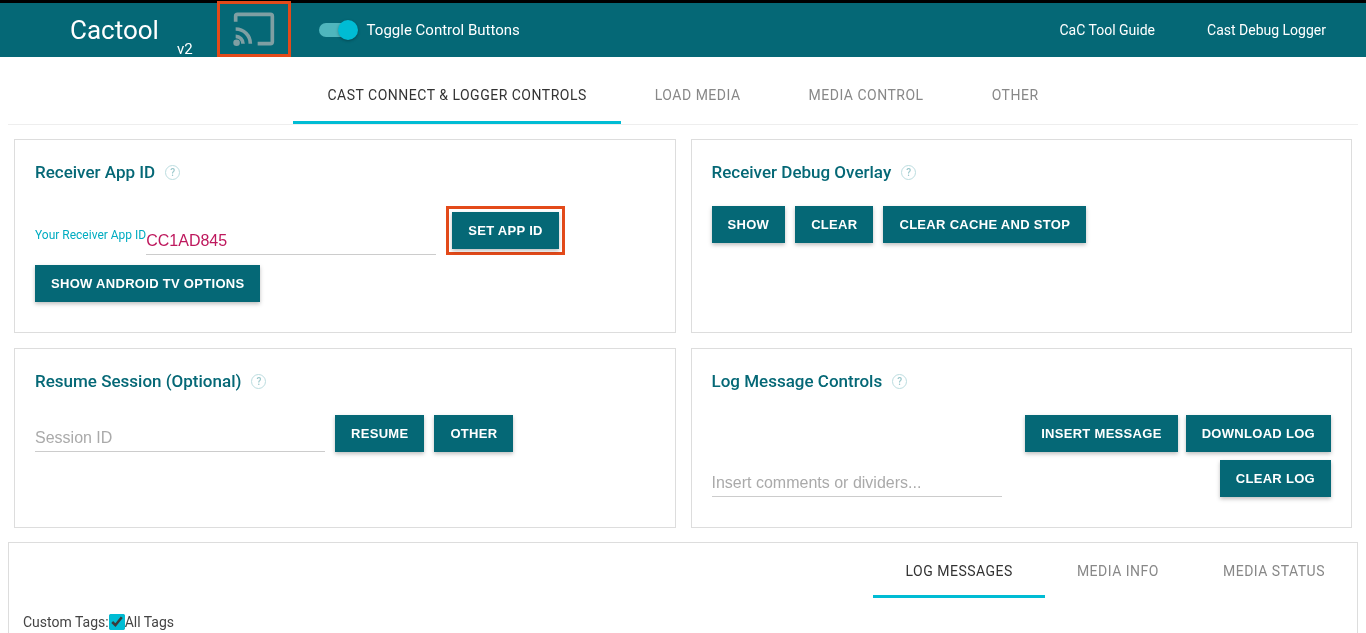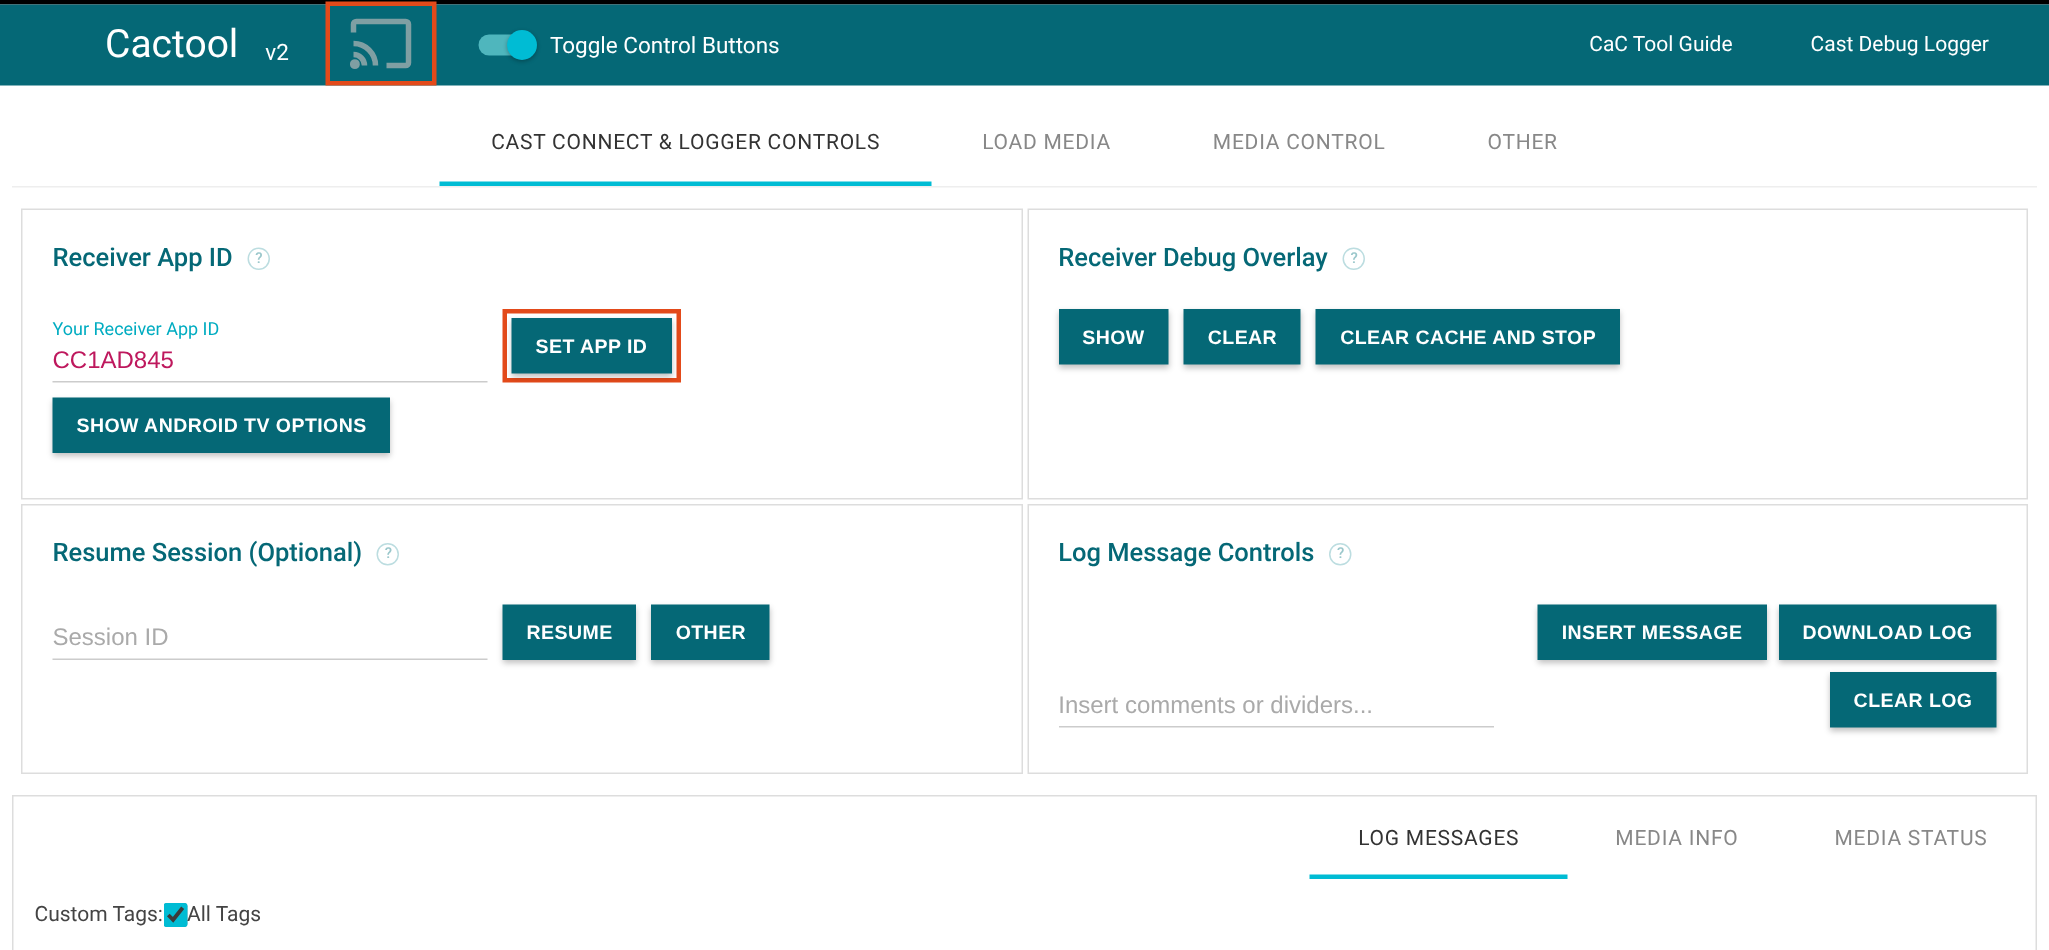--- a/index.html
+++ b/index.html
@@ -10,21 +10,21 @@
     .header {
       background: #056876;
       display: flex;
       align-items: center;
       padding: 0 40px 0 70px;
       height: 54px;
       color: #fff;
       gap: 12px;
     }
     .app-title { font-size: 26px; font-weight: 400; margin-right: 6px; }
-    .app-version { font-size: 15px; font-weight: 400; margin-right: 12px; position: relative; top: 5px;}
+    .app-version { font-size: 15px; font-weight: 400; margin-right: 12px; position: relative; top: 19px;}
     
     .cast-icon-wrap {
       border: 3px solid #e34a1a;
       padding: 3px 8px;
       margin-right: 16px;
       height: 56px;
       display: flex;
       align-items: center;
       position: relative;
       top: -1px;
@@ -57,21 +57,21 @@
       letter-spacing: 0.5px;
       color: #888;
       cursor: pointer;
       border-bottom: 3px solid transparent;
     }
     .tab.active { color: #333; border-bottom-color: #00bcd4; }
     
     .grid {
       display: grid;
       grid-template-columns: 1fr 1fr;
-      gap: 3px;
+      gap: 15px;
       padding: 14px 14px 6px 14px;
     }
     .card {
       border: 1px solid #ddd;
       padding: 22px 20px 30px 20px;
       background: #fff;
     }
     .card-title {
       color: #056876;
       font-size: 17px;
@@ -82,21 +82,21 @@
       margin-bottom: 24px;
     }
     .help-icon {
       width: 15px; height: 15px; border: 1px solid #bcdde0; border-radius: 50%;
       display: inline-flex; align-items: center; justify-content: center;
       color: #9ac7cb; font-size: 10px;
     }
     
     .row { display: flex; align-items: flex-end; gap: 10px; flex-wrap: wrap; }
     
-    .field { display: flex; flex-direction: column; min-width: 0; }
+    .field { display: flex; flex-direction: row; min-width: 0; }
     .field-label { font-size: 12px; color: #00acc1; margin-bottom: 2px; }
     .field-input {
       border: none; border-bottom: 1px solid #ccc;
       font-size: 16px; padding: 4px 0; outline: none;
       width: 290px; color: #be185d; background: transparent;
     }
     .field-input::placeholder { color: #aaa; }
     .field-input.small { width: 290px; }
     .feedback-input { width: 290px; }
     

